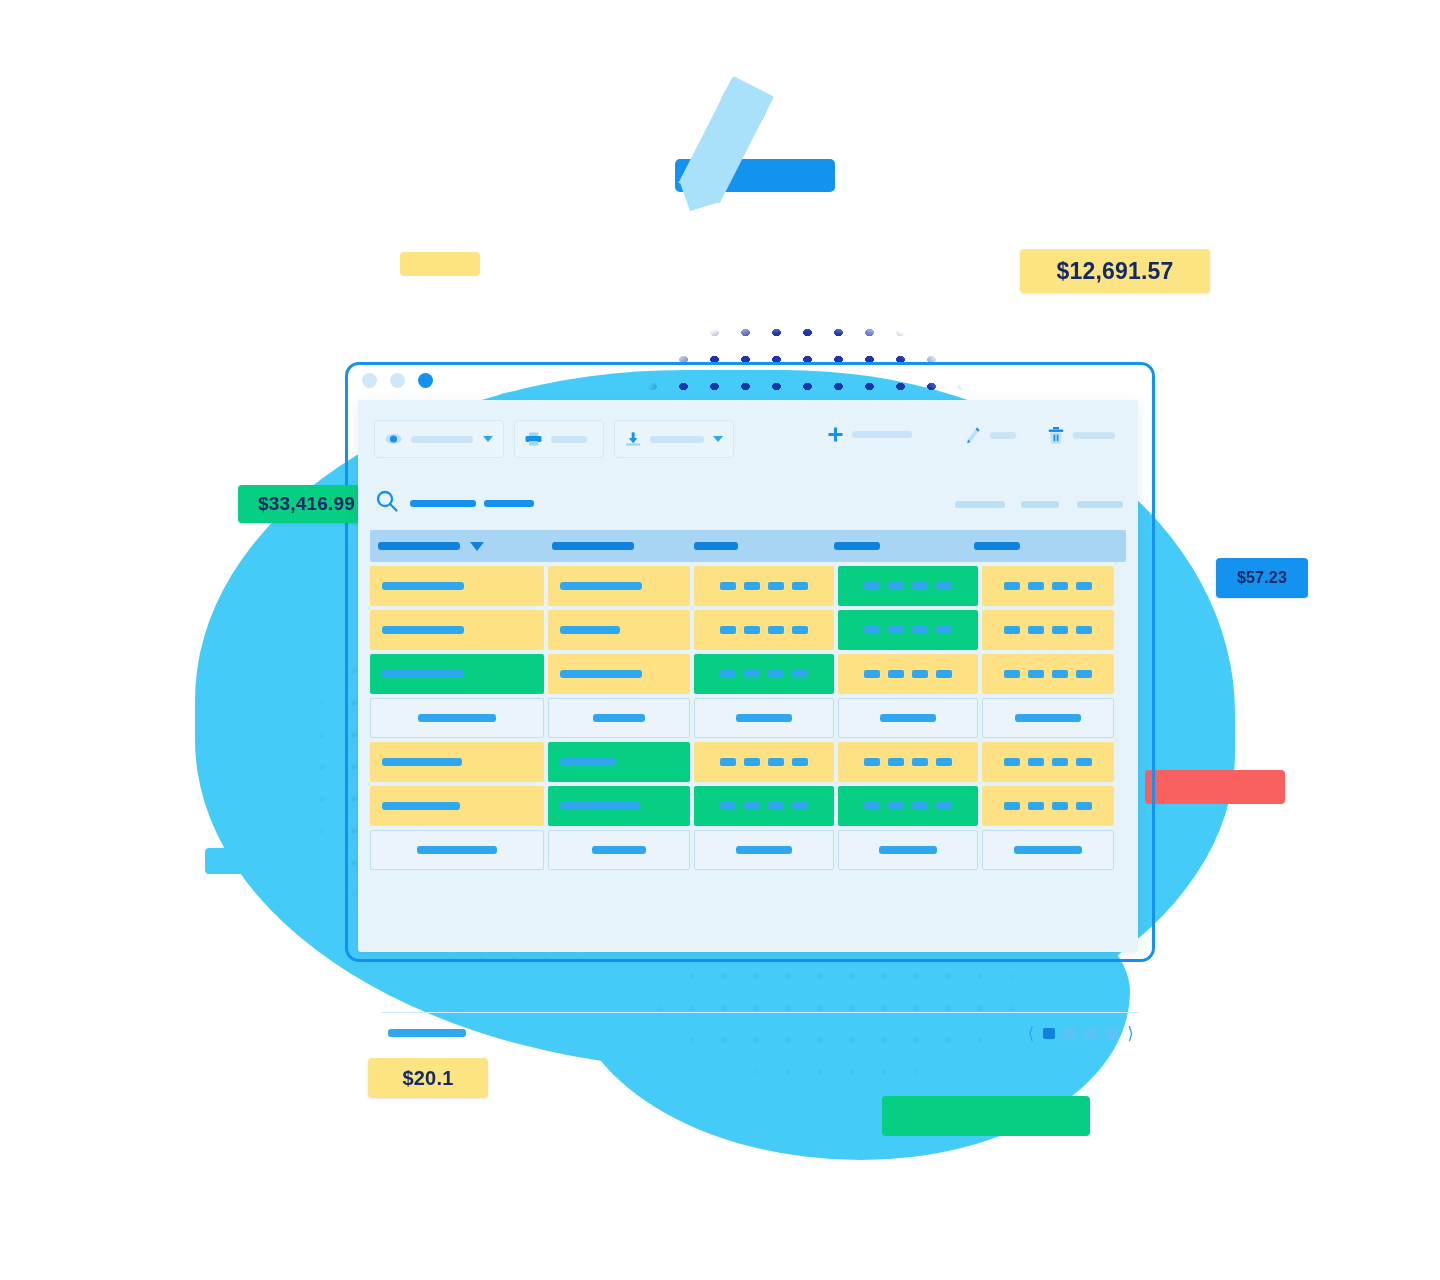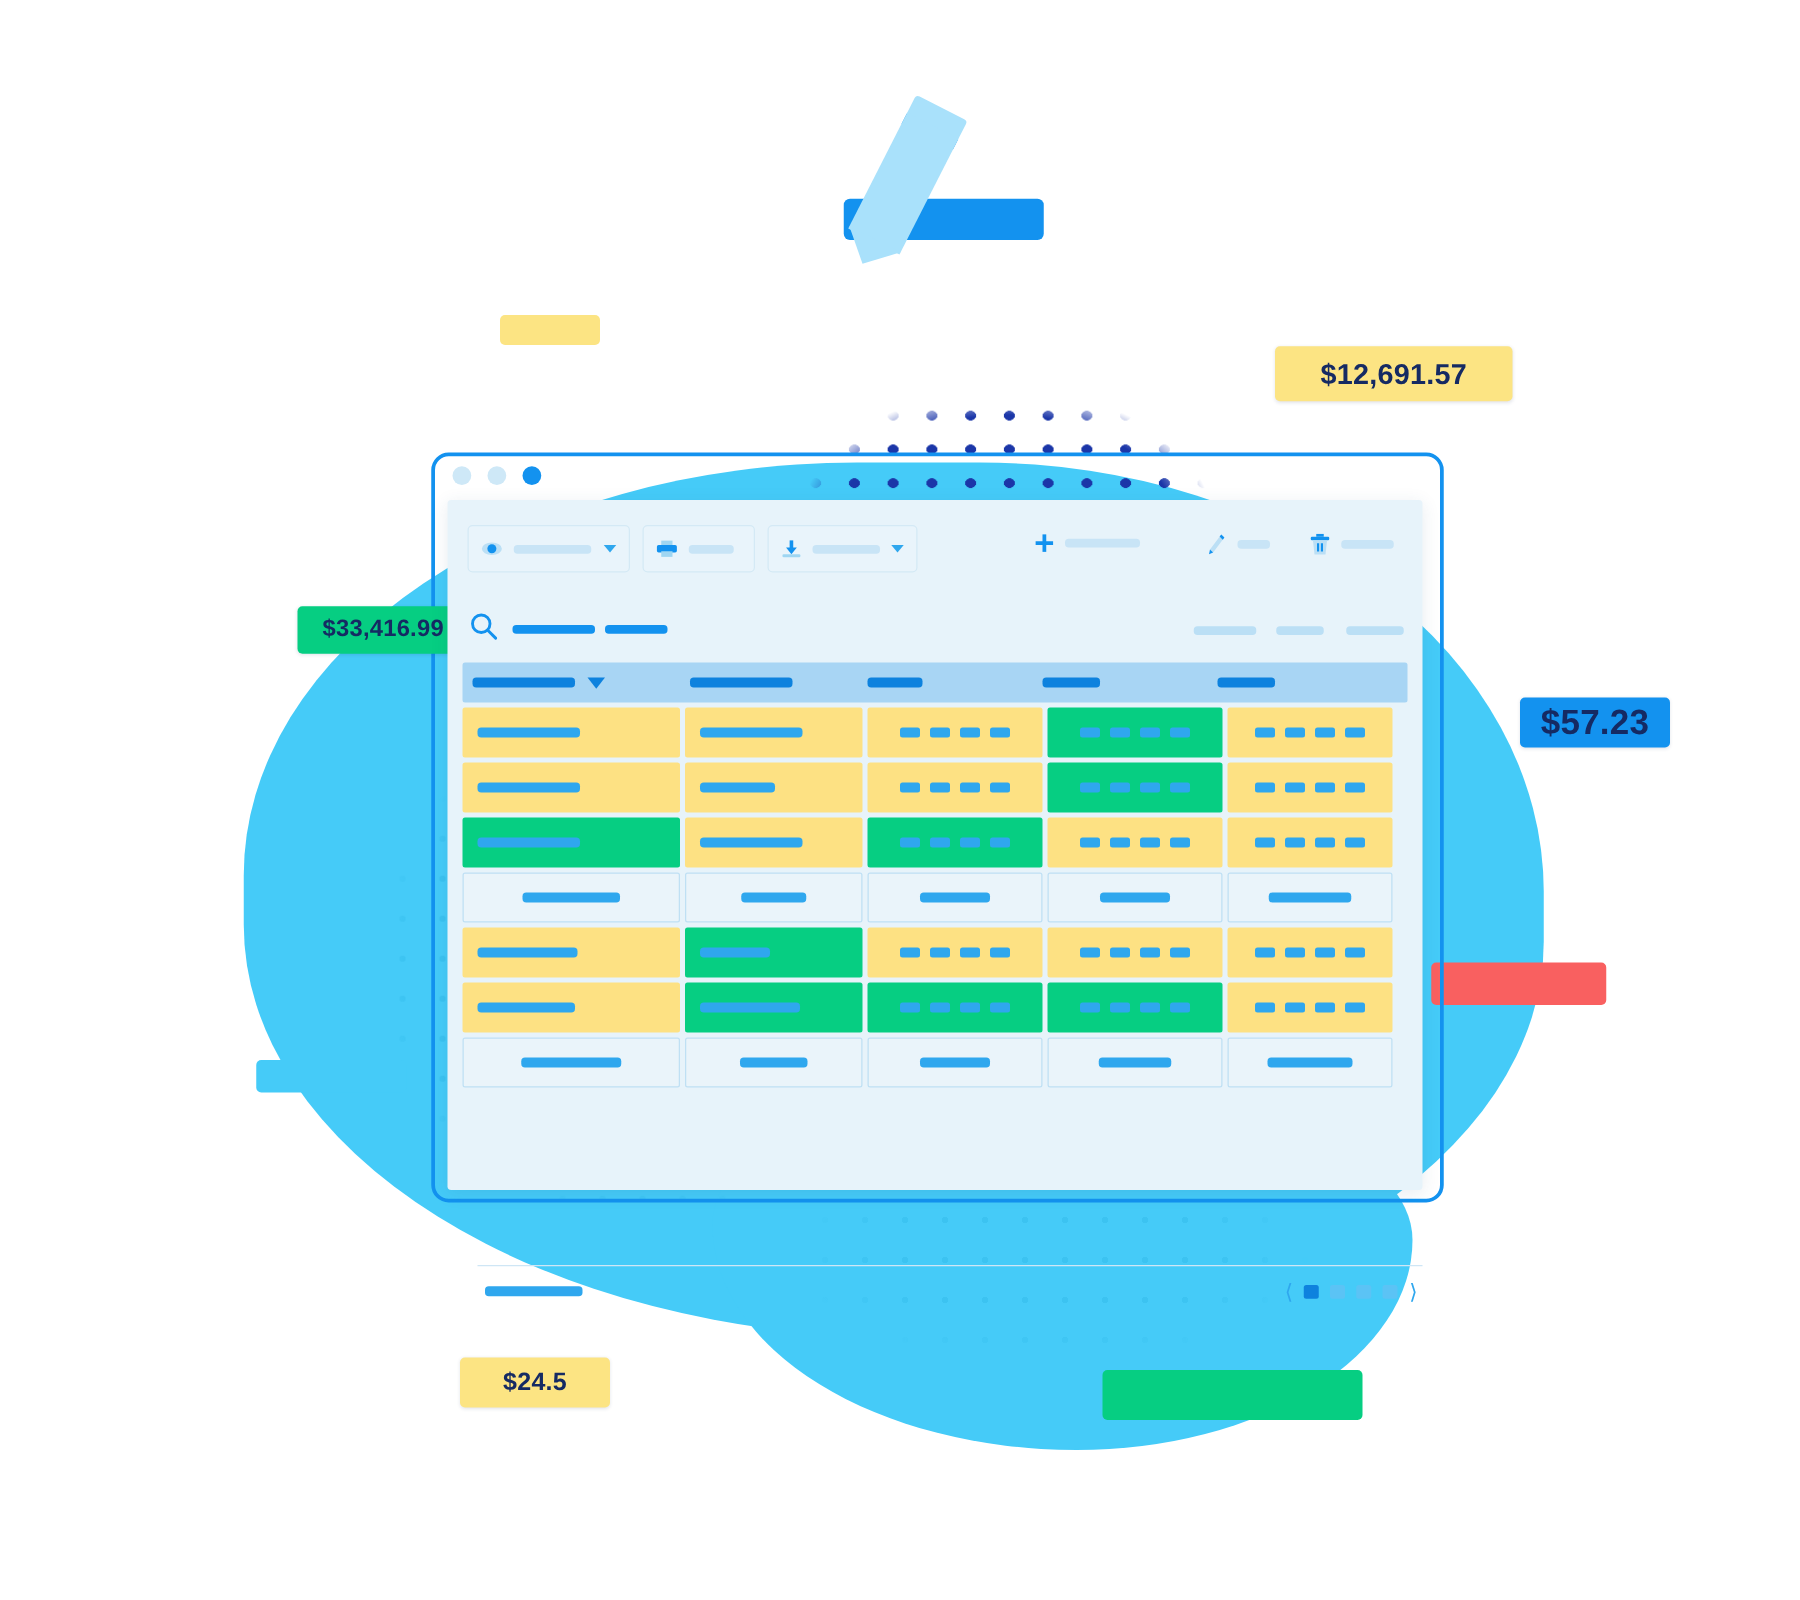--- a/index.html
+++ b/index.html
@@ -70,29 +70,29 @@
     border-top:22px solid #A9E1FB;
   }
 
   
   .chip{
     position:absolute;border-radius:4px;
     display:flex;align-items:center;justify-content:center;
     font-weight:bold;color:#152A63;letter-spacing:.2px;
     box-shadow:0 1px 3px rgba(30,50,90,.13);
   }
-  .chip-yellow{background:#FCE483;margin-top:28px;}
+  .chip-yellow{background:#FCE483;}
   .chip-green{background:#06CE82;}
   .chip-blue{background:#1392EF;}
   .chip-empty{border-radius:4px;position:absolute;}
 
   #chip-12691{left:1020px;top:249px;width:190px;height:44px;font-size:23px;}
   #chip-29561{left:238px;top:485px;width:160px;height:38px;font-size:19px;z-index:6;
                display:flex;justify-content:flex-start;padding-left:20px;box-sizing:border-box;}
-  #chip-5723{left:1216px;top:558px;width:120px;height:40px;font-size:28px;}
+  #chip-5723{left:1216px;top:558px;width:92px;height:40px;font-size:16px;}
   #chip-245{left:368px;top:1058px;width:120px;height:40px;font-size:20px;}
 
   #chip-blank-yellow{left:400px;top:252px;width:80px;height:24px;background:#FCE483;}
   #chip-blank-blue{left:205px;top:848px;width:120px;height:26px;background:#45CBF8;}
   #chip-blank-red{left:1145px;top:770px;width:140px;height:34px;background:#F96060;}
   #chip-blank-green{left:882px;top:1096px;width:208px;height:40px;background:#06CE82;}
 
   
   .frame{
     position:absolute;left:345px;top:362px;width:810px;height:600px;
@@ -196,21 +196,21 @@
     </div>
   </div>
 
   <div class="chip-empty" id="chip-blank-yellow"></div>
   <div class="chip-empty" id="chip-blank-blue"></div>
   <div class="chip-empty" id="chip-blank-red"></div>
   <div class="chip-empty" id="chip-blank-green"></div>
 
   <div class="chip chip-yellow" id="chip-12691">$12,691.57</div>
   <div class="chip chip-blue" id="chip-5723">$57.23</div>
-  <div class="chip chip-yellow" id="chip-245">$24.5</div>
+  <div class="chip chip-yellow" id="chip-245">$20.1</div>
 
   <div class="frame"></div>
   <div class="win-dots">
     <div class="win-dot"></div>
     <div class="win-dot"></div>
     <div class="win-dot active"></div>
   </div>
 
   <div class="chip chip-green" id="chip-29561">$33,416.99</div>
 

